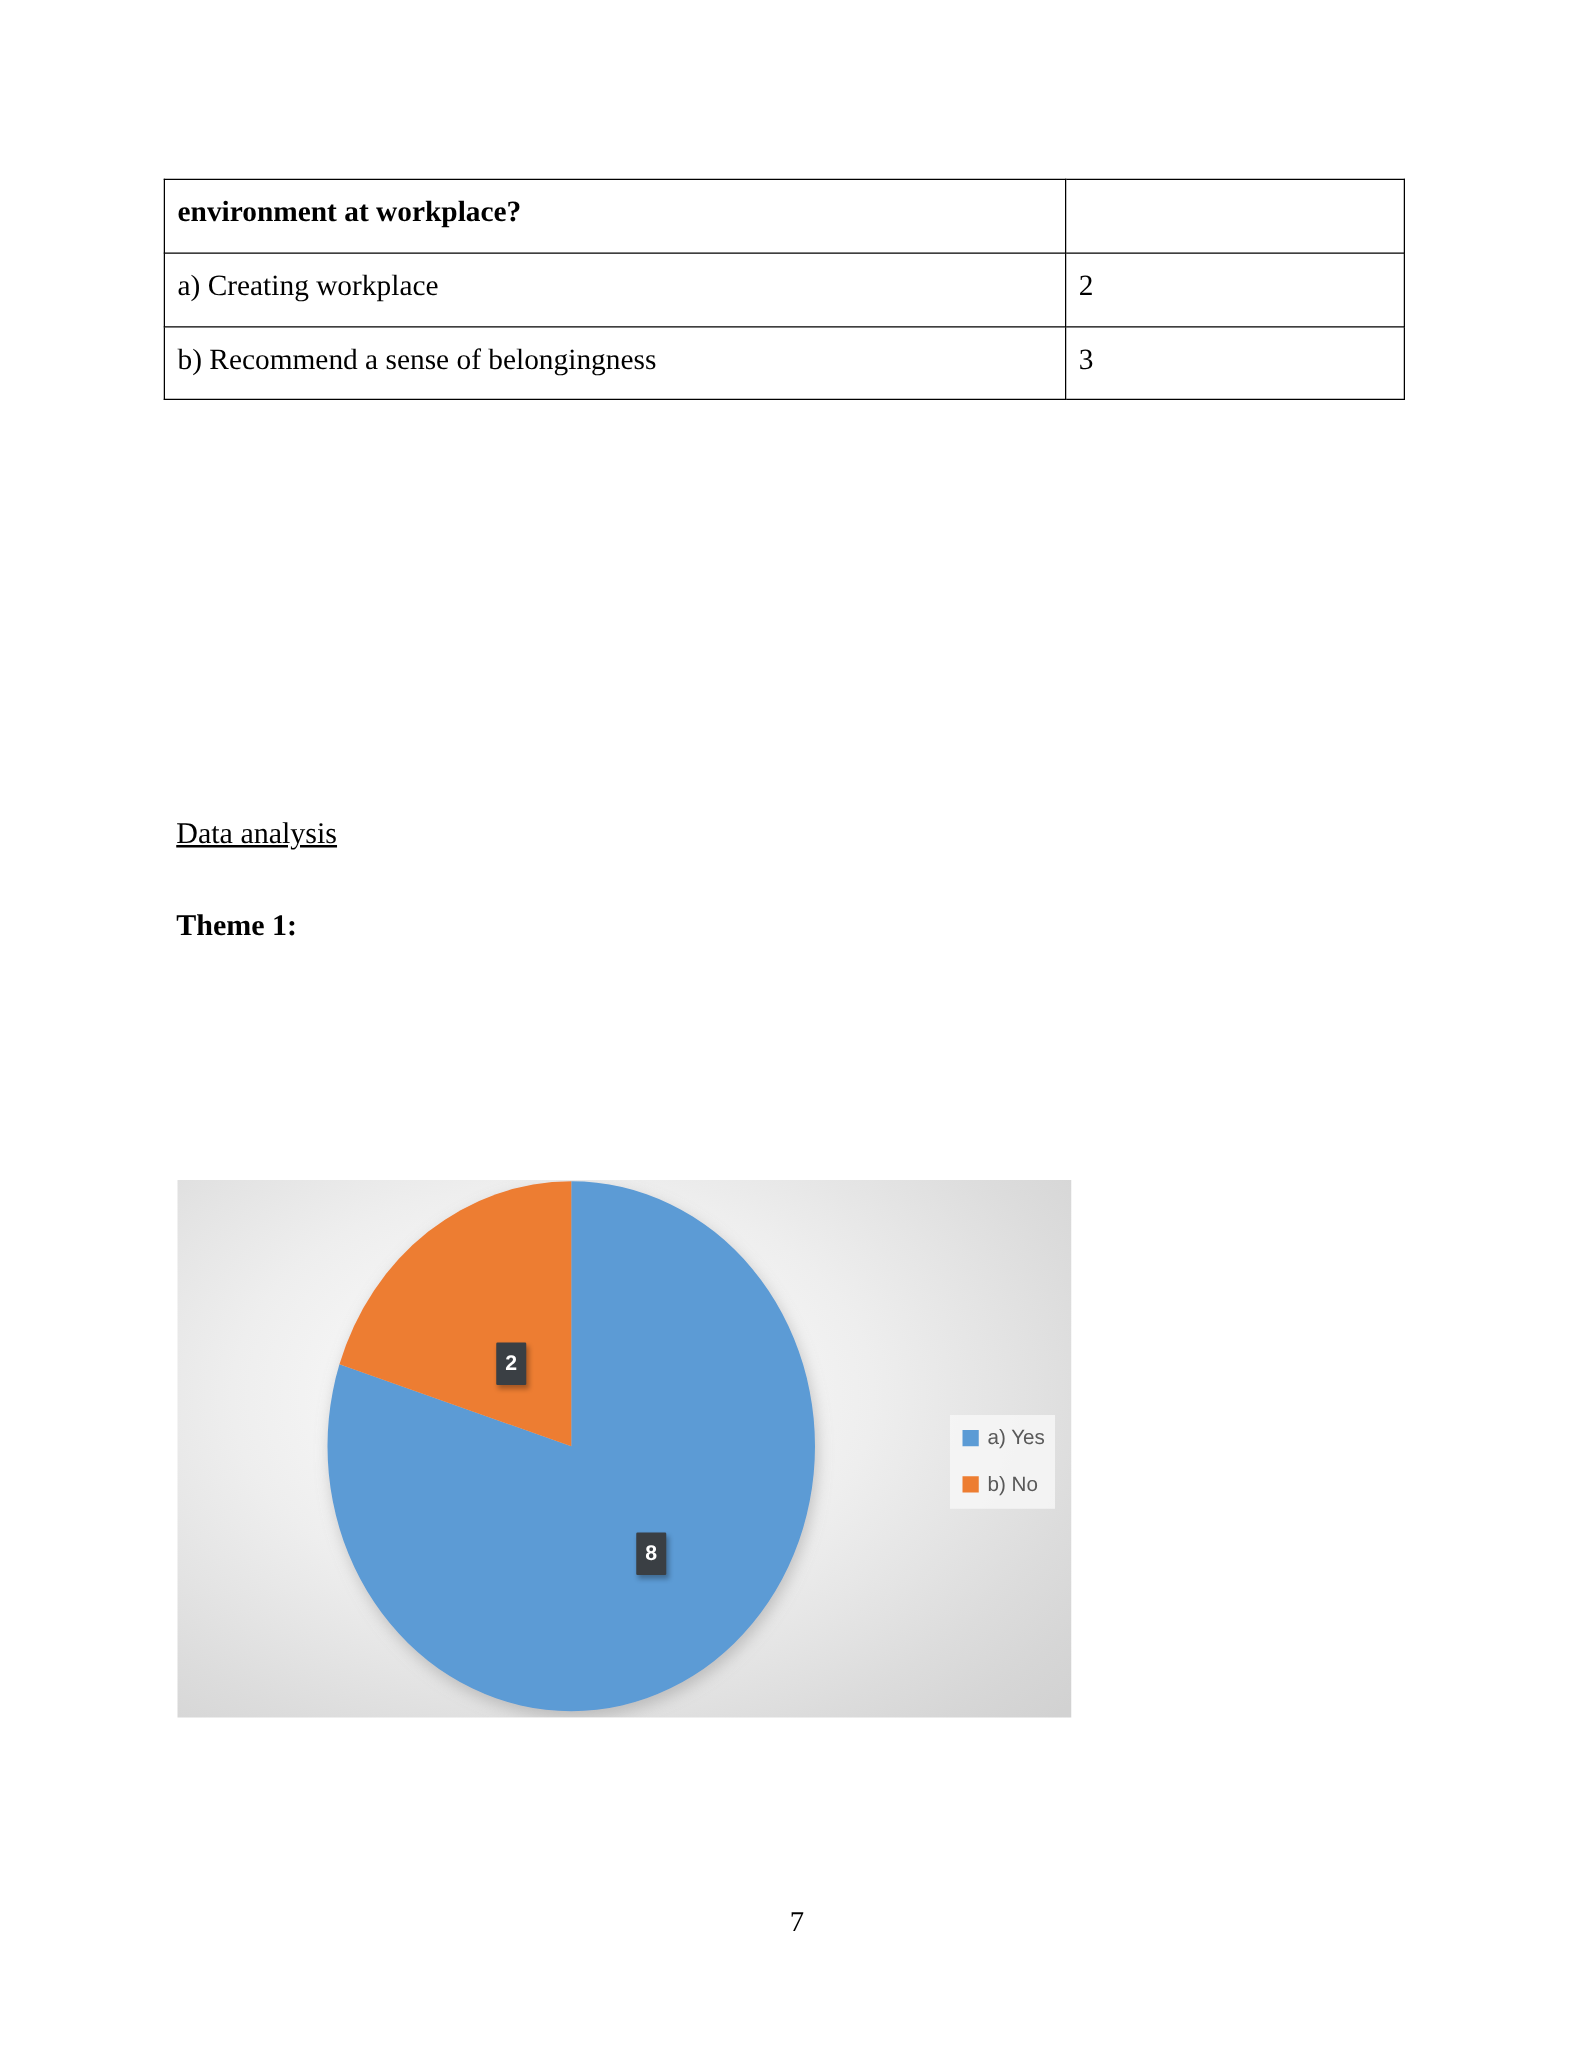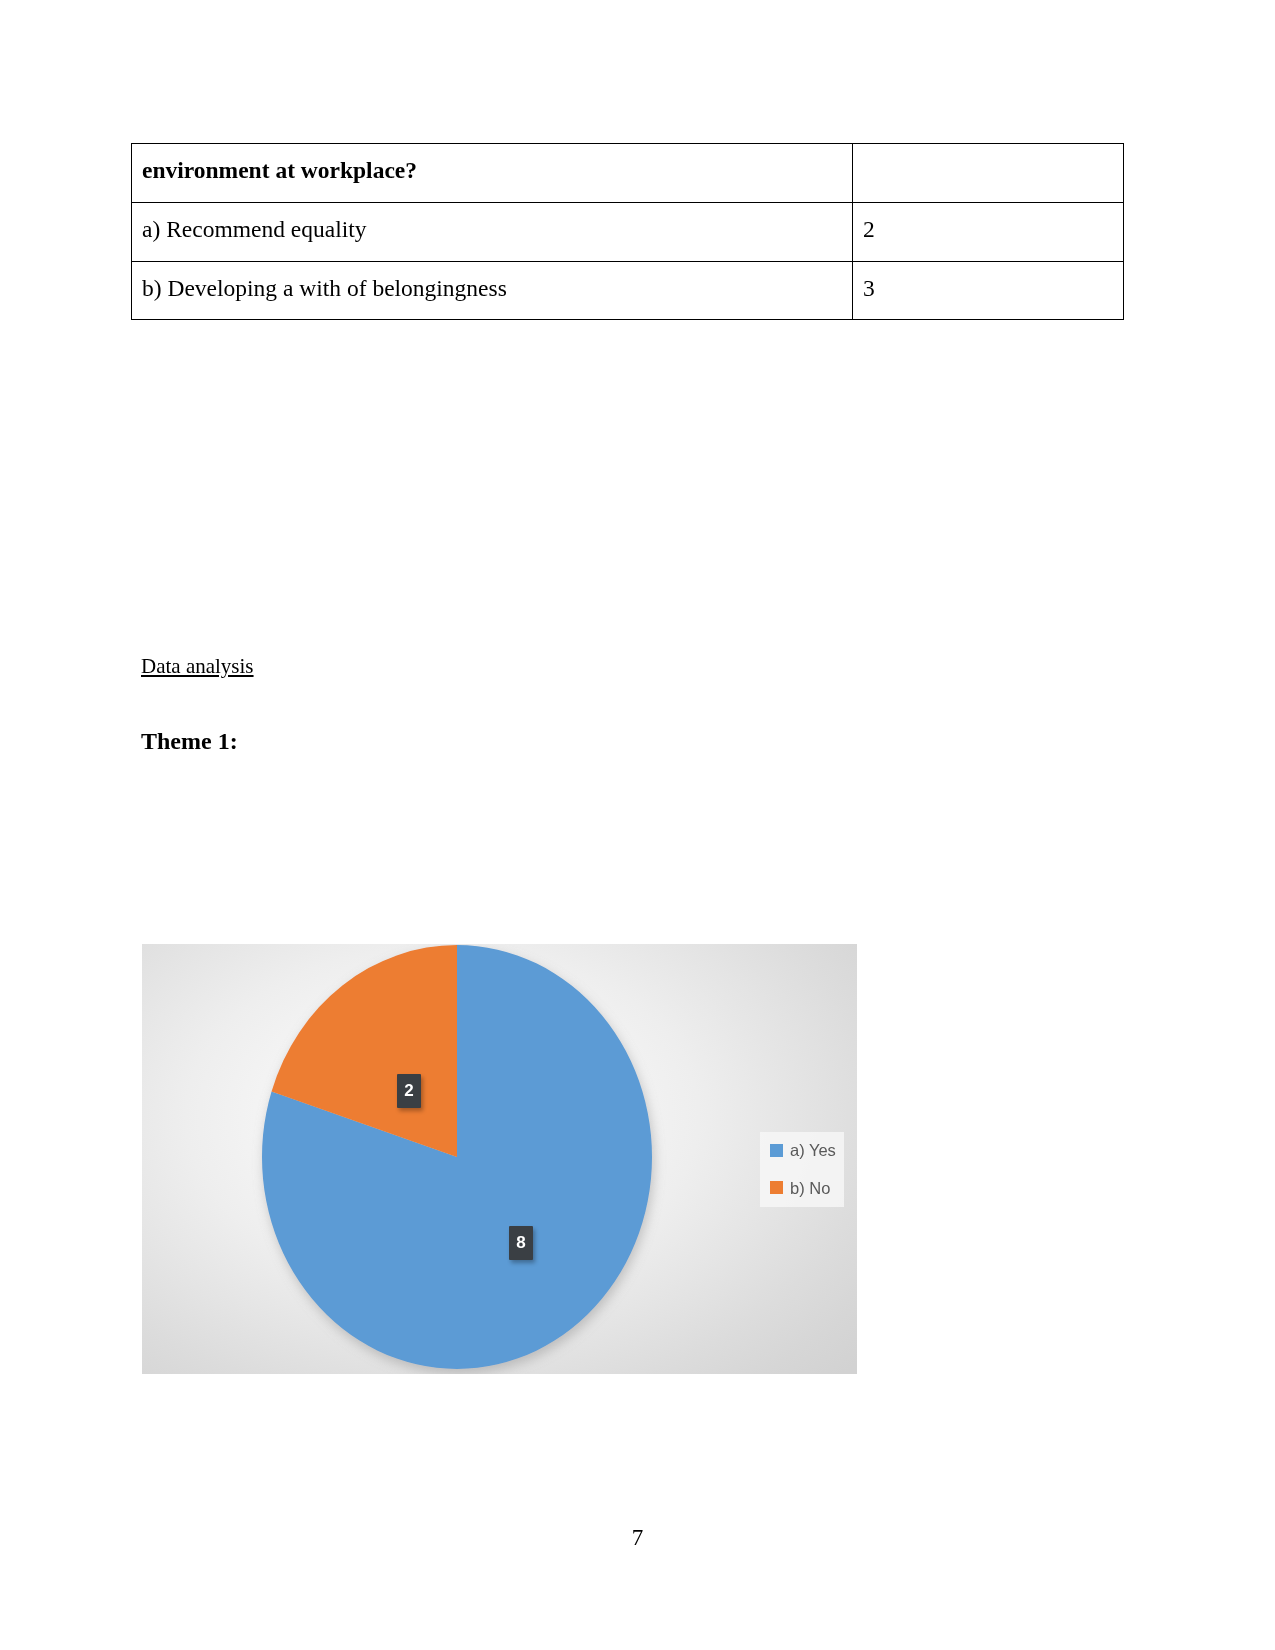--- a/index.html
+++ b/index.html
@@ -48,21 +48,21 @@
   
   #table-top { position: absolute; left: 131px; top: 139px; }
   
   #table-theme1 { position: absolute; left: 131px; top: 729px; }
 
   
   .heading-underline {
     position: absolute;
     left: 141px;
     top: 650px;
-    font-size: 21px;
+    font-size: 24px;
     text-decoration: underline;
     white-space: nowrap;
     text-align: center;
   }
   .heading-bold {
     position: absolute;
     left: 141px;
     top: 691px;
     font-size: 24px;
     font-weight: bold;
@@ -144,25 +144,25 @@
 
 <div class="page">
 
   <table class="doc-table" id="table-top">
     <tbody>
       <tr>
         <td class="col-label bold">environment at workplace?</td>
         <td class="col-freq"></td>
       </tr>
       <tr>
-        <td class="col-label">a) Recommend equality</td>
+        <td class="col-label">a) Creating workplace</td>
         <td class="col-freq">2</td>
       </tr>
       <tr>
-        <td class="col-label">b) Developing a with of belongingness</td>
+        <td class="col-label">b) Recommend a sense of belongingness</td>
         <td class="col-freq">3</td>
       </tr>
     </tbody>
   </table>
 
   <div class="heading-underline">Data analysis</div>
   <div class="heading-bold">Theme 1:</div>
 
 
   <div id="chart-figure">

